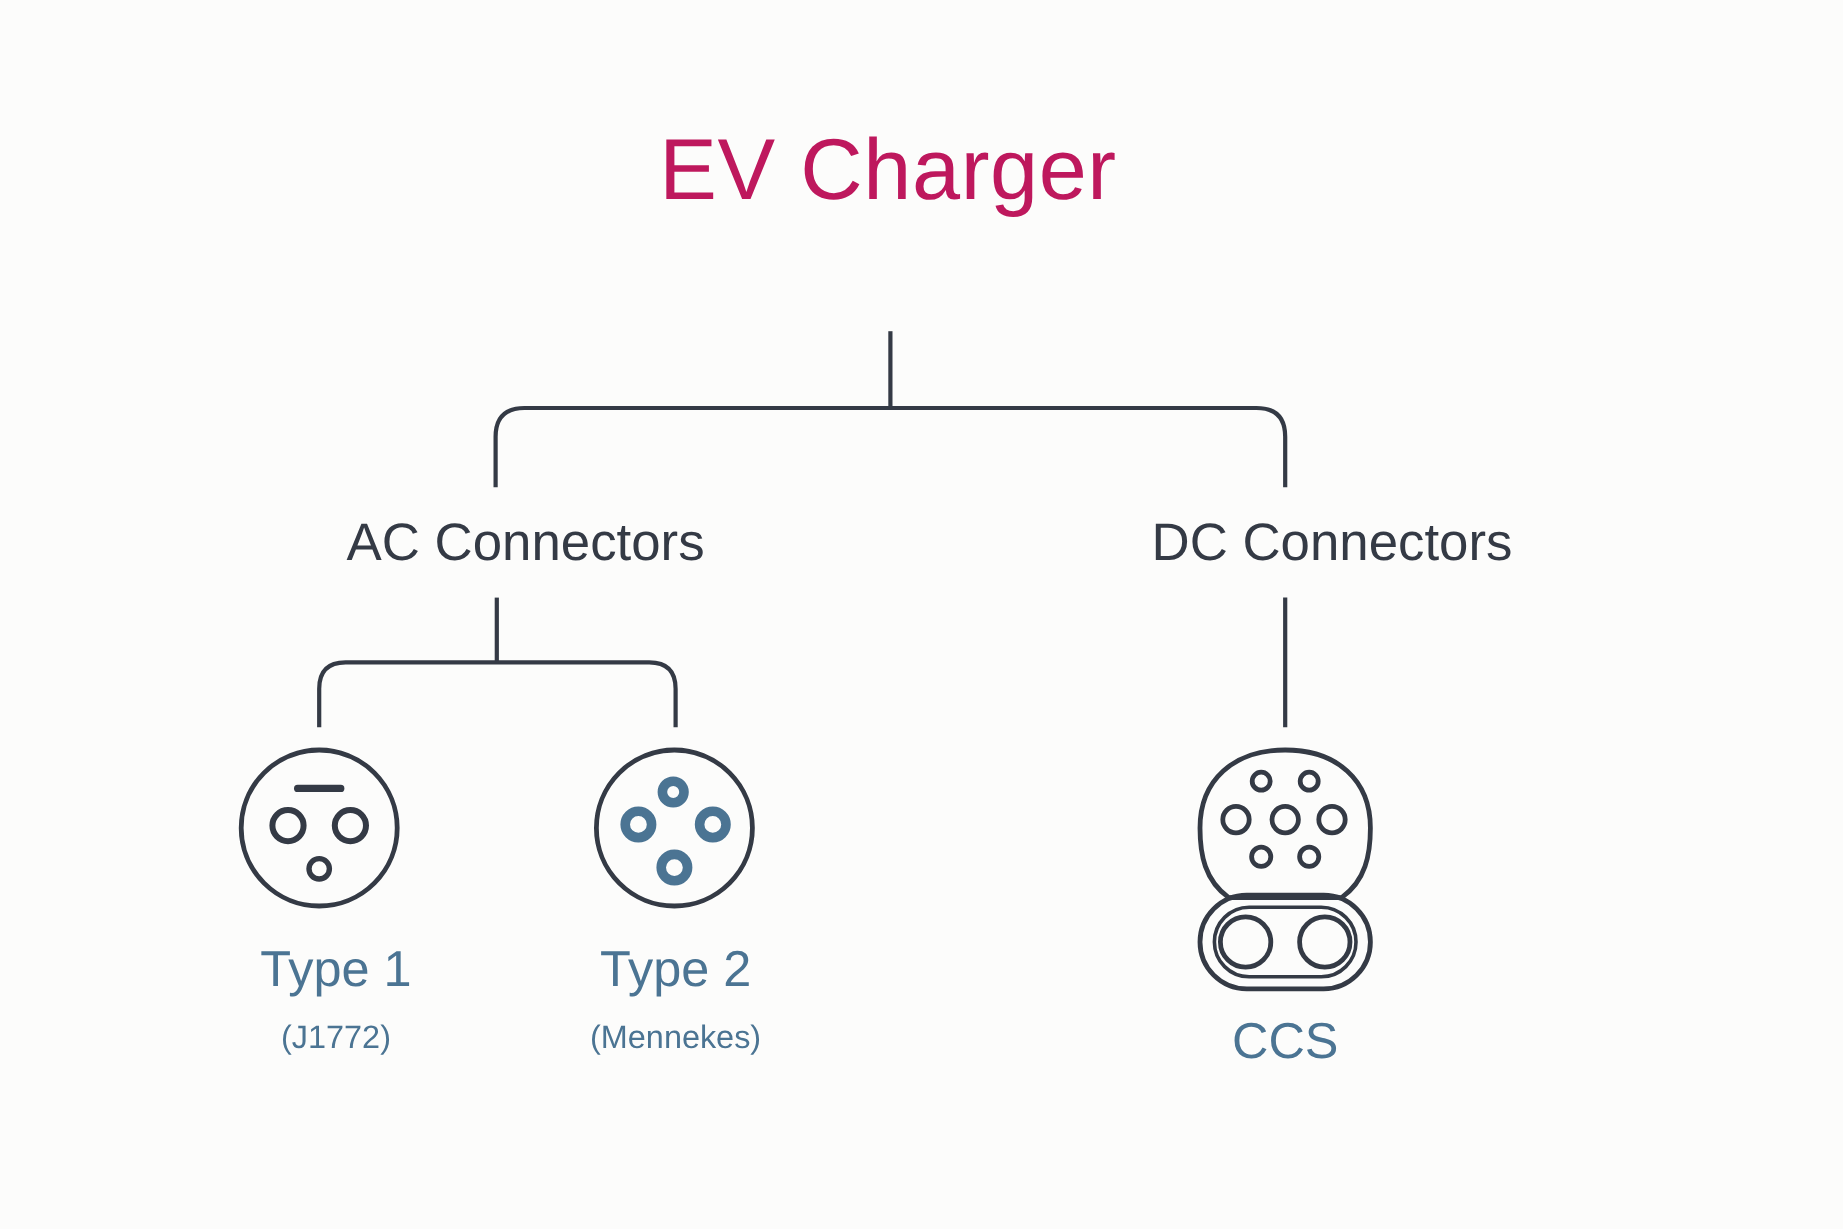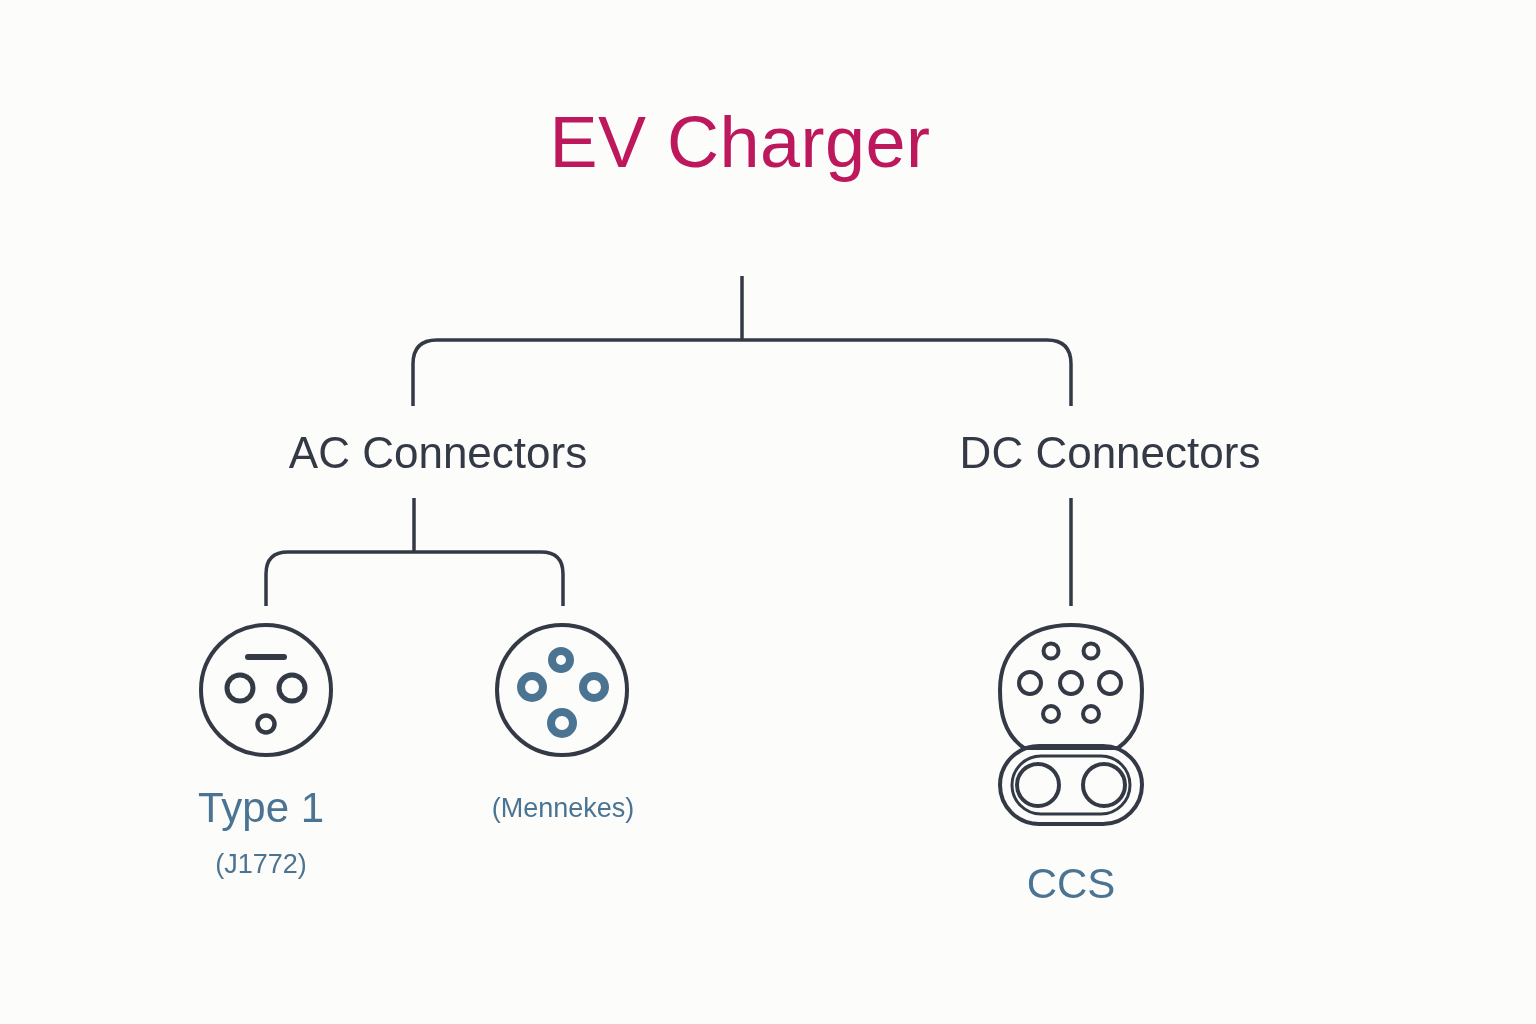--- a/index.html
+++ b/index.html
@@ -87,22 +87,23 @@
     <circle cx="114" cy="63" r="11"></circle>
     <circle cx="55" cy="94" r="8"></circle>
     <circle cx="95" cy="94" r="8"></circle>
     <rect x="4" y="126" width="142" height="78" rx="39" ry="39"></rect>
     <rect x="16" y="136" width="118" height="58" rx="29" ry="29" stroke-width="3"></rect>
     <circle cx="42" cy="165" r="21"></circle>
     <circle cx="108" cy="165" r="21"></circle>
   </g>
 </svg>
 
-<div class="abs leaf-label" style="left:101px; top:780px;text-align:center;">
+<div class="abs leaf-label" style="left:120px; top:780px;text-align:center;">
   <span class="leaf-name">Type 1</span>
   <span class="leaf-sub">(J1772)</span>
 </div>
 <div class="abs leaf-label" style="left:403px; top:780px;">
+  <span class="leaf-name">Type 2</span>
   <span class="leaf-sub">(Mennekes)</span>
 </div>
-<div class="abs leaf-label" style="left:911px; top:840px;margin-top:16px;">
+<div class="abs leaf-label" style="left:911px; top:840px;">
   <span class="leaf-name">CCS</span>
 </div>
 
 </body></html>

